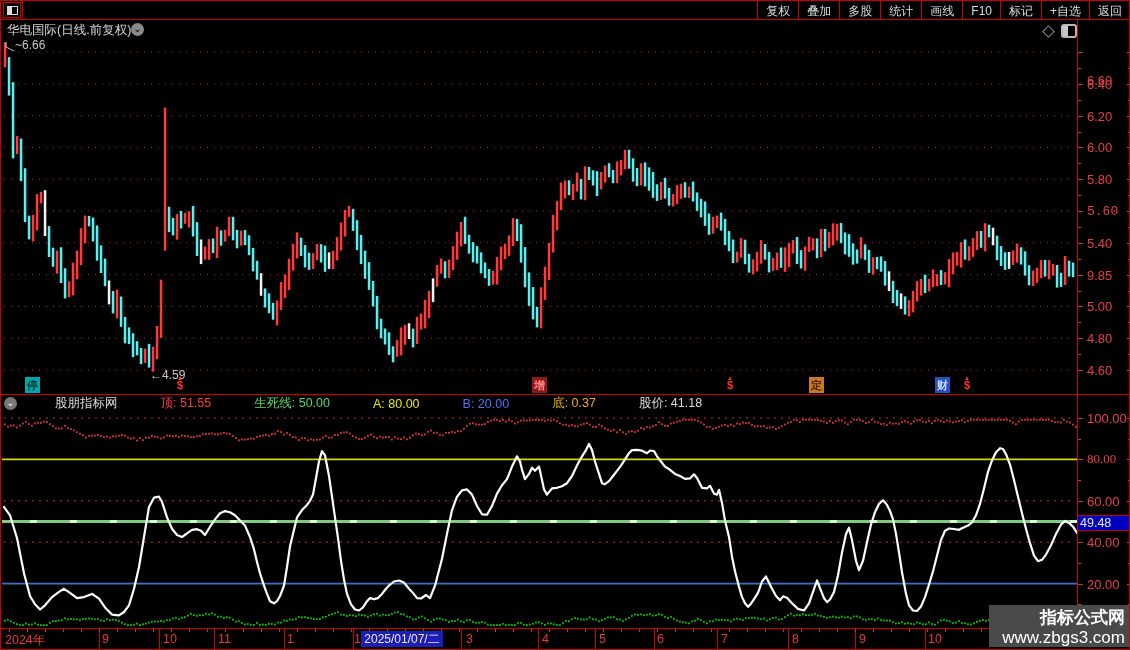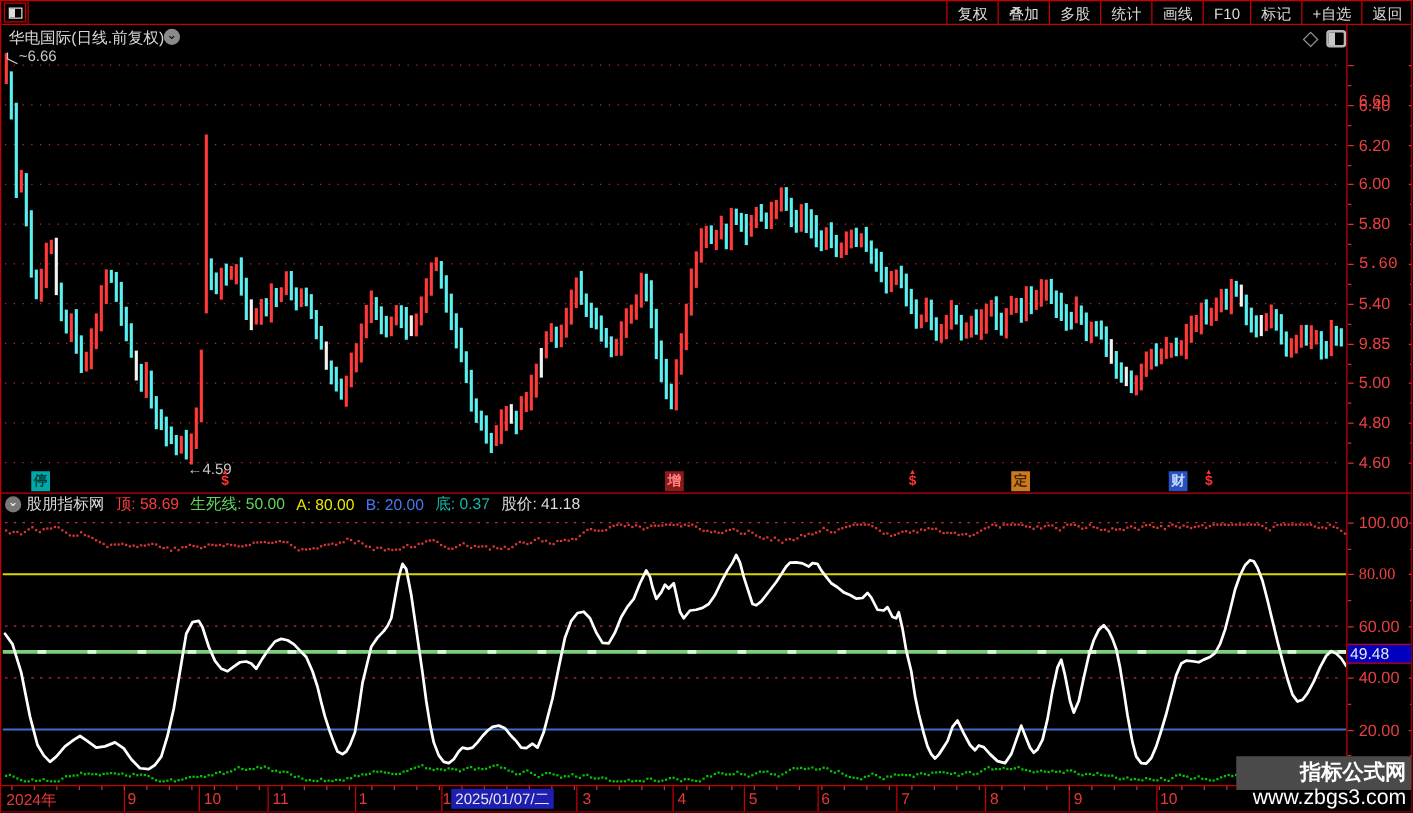--- a/index.html
+++ b/index.html
@@ -36,36 +36,36 @@
   
   #price-axis{position:absolute;left:1077px;top:19px;width:52px;height:374px;overflow:hidden;}
   #ind-axis{position:absolute;left:1077px;top:394px;width:52px;height:233px;overflow:hidden;}
   .axlabel{position:absolute;color:#E84040;font-size:13px;transform:translateY(-50%);white-space:nowrap;}
   .tickL{position:absolute;left:0;height:1px;background:#D03030;}
   .tickR{position:absolute;right:0;height:1px;background:#D03030;}
   #curval{position:absolute;left:0;width:53px;height:16px;background:#0000BE;border-top:1px solid #C80000;border-bottom:1px solid #C80000;color:#E8E8E8;font-size:12.5px;line-height:15px;padding-left:2px;}
   
   #ind-header{position:absolute;left:3px;top:395px;height:15px;display:flex;align-items:center;z-index:5;white-space:nowrap;}
   #ind-icon{width:13px;height:13px;border-radius:50%;background:#787878;color:#fff;font-size:10px;line-height:12px;text-align:center;margin-right:4px;}
-  .hseg{font-size:12.5px;margin-right:9px;}
+  .hseg{font-size:12.5px;margin-right:9px;margin-left:34px;}
   
   .mbox{position:absolute;width:15px;height:16px;font-size:11px;font-weight:bold;text-align:center;line-height:16px;z-index:4;}
   .mdollar{position:absolute;width:12px;text-align:center;color:#FF3232;z-index:4;line-height:1;}
   .mdollar .arr{display:block;font-size:6px;line-height:4px;}
   .mdollar .dol{display:block;font-size:11px;font-weight:bold;line-height:10px;}
   
   .anno{position:absolute;color:#C8C8C8;font-size:12px;z-index:4;white-space:nowrap;}
   
   #time-axis{position:absolute;left:0;top:627px;width:1130px;height:22px;border-top:1px solid #C80000;background:#000;}
   #time-axis .mlabel{position:absolute;top:3px;color:#E83838;font-size:12.5px;white-space:nowrap;}
   #time-axis .msep{position:absolute;top:0;width:1px;height:21px;background:#C80000;}
   #time-axis .mtick{position:absolute;top:0;width:1px;height:3px;background:#C83232;}
   #date-hl{position:absolute;top:2px;height:16px;background:#1E1EB4;color:#E8E8E8;font-size:12px;line-height:16px;text-align:center;z-index:3;}
   
-  #watermark{position:absolute;left:988px;top:604px;width:141px;height:27px;background:#4A4A4A;z-index:20;text-align:right;padding:2px 5px 0 0;}
+  #watermark{position:absolute;left:988px;top:604px;width:141px;height:42px;background:#4A4A4A;z-index:20;text-align:right;padding:2px 5px 0 0;}
   #wm1{color:#FFFFFF;font-size:17px;font-weight:bold;line-height:21px;}
   #wm2{color:#FFFFFF;font-size:17px;line-height:20px;}
 </style>
 </head>
 <body>
 
 <div id="win">
 
   <div id="menubar">
     <div id="winicon">
@@ -1191,25 +1191,25 @@
         <rect x="1067" y="229.2" width="1.8" height="1.8" fill="#00C800"></rect>
         <rect x="1070" y="229.2" width="1.8" height="1.8" fill="#00C800"></rect>
         <rect x="1073" y="228.5" width="1.8" height="1.8" fill="#00C800"></rect>
         <polyline points="2,112.0 8,120.3 15,143.1 22,178.3 28,201.0 33,209.3 38,214.5 43,210.3 50,202.1 57,196.9 62,193.8 68,197.9 75,203.1 82,202.1 90,198.9 97,203.7 103,212.4 110,219.6 117,220.3 122,217.0 127,210.3 132,193.8 137,172.0 142,142.0 147,112.0 152,102.7 157,101.7 160,106.8 165,122.4 170,133.7 175,140.0 180,142.0 185,138.3 190,134.8 195,134.2 199,135.8 203,140.0 208,131.7 213,124.4 218,118.2 223,116.1 228,117.2 233,120.3 238,125.5 243,130.6 248,142.0 252,154.4 255,166.9 258,178.3 262,190.7 265,198.9 268,206.2 272,208.3 275,206.2 278,201.0 282,190.7 285,172.0 288,151.3 292,134.8 295,122.4 300,115.1 305,109.9 308,105.8 311,99.6 314,83.0 317,66.5 320,56.1 323,60.3 327,81.0 330,101.7 333,122.4 336,143.1 339,165.8 342,184.5 345,198.9 349,209.3 353,214.5 357,215.5 361,212.4 365,206.2 368,203.1 372,204.1 376,203.1 380,198.9 384,193.8 388,189.6 392,186.5 397,185.5 402,187.6 407,193.8 411,197.9 415,203.1 419,203.5 424,200.0 428,203.1 433,190.7 440,163.8 445,138.9 450,115.1 455,101.7 460,95.4 465,94.4 470,99.6 475,111.0 480,119.3 485,119.7 490,111.0 495,98.6 500,90.3 505,84.1 510,71.6 515,61.3 518,66.5 520,74.8 523,84.1 527,78.9 530,72.7 533,75.8 537,71.6 540,85.1 542,94.4 545,99.6 550,93.4 555,92.8 560,91.3 565,88.2 570,81.0 575,70.6 580,61.3 584,55.1 587,48.9 590,55.1 593,66.5 597,78.9 600,88.2 603,89.2 607,86.1 611,81.0 615,75.8 619,70.6 623,64.4 627,58.2 630,55.1 635,54.9 640,55.7 645,58.2 648,55.5 652,56.1 655,61.3 659,66.5 663,71.6 668,74.8 673,78.9 678,81.0 683,83.9 688,83.4 692,79.3 695,83.0 700,92.8 705,93.4 708,90.7 712,98.6 715,99.6 717,94.8 720,107.9 723,125.5 727,142.0 730,161.7 733,176.2 737,191.7 740,202.1 743,208.3 746,211.8 749,208.7 752,204.1 756,197.9 760,186.5 764,181.4 769,191.7 774,201.0 778,205.2 781,201.4 785,202.7 790,208.3 796,213.9 802,215.5 807,208.3 811,196.9 815,185.5 818,193.2 822,203.1 825,207.2 828,204.5 832,196.9 836,180.3 840,157.5 844,138.9 847,132.7 850,145.1 854,165.8 857,175.1 861,165.8 865,147.2 869,129.6 873,117.2 877,108.9 881,105.2 885,109.9 888,116.1 891,124.4 894,138.9 897,157.5 900,177.2 904,198.9 907,210.3 911,215.5 915,215.9 919,211.4 923,202.1 927,189.6 931,176.2 935,160.7 939,145.1 943,135.8 947,133.5 952,134.0 957,134.8 961,132.7 966,130.6 970,127.5 974,120.3 978,108.9 982,93.4 986,76.8 990,65.4 994,57.2 998,53.2 1001,54.0 1004,59.2 1008,69.6 1012,85.1 1016,101.7 1020,118.2 1024,133.7 1028,148.2 1032,160.7 1036,166.2 1040,164.8 1044,159.6 1049,150.3 1054,138.9 1059,129.6 1063,125.9 1067,127.9 1071,131.7 1075,137.9" fill="none" stroke="#FFFFFF" stroke-width="2.2" stroke-linejoin="round" stroke-linecap="round"></polyline>
       </svg>
   </div>
 
   <div id="ind-header">
     <span id="ind-icon">⌄</span>
   <span class="hseg" style="color: rgb(220, 220, 220);">股朋指标网</span>
-      <span class="hseg" style="color: rgb(255, 60, 60);">顶: 58.69</span>
+      <span class="hseg" style="color: rgb(255, 60, 60);">顶: 51.55</span>
       <span class="hseg" style="color: rgb(95, 215, 95);">生死线: 50.00</span>
       <span class="hseg" style="color: rgb(232, 232, 0);">A: 80.00</span>
       <span class="hseg" style="color: rgb(72, 120, 240);">B: 20.00</span>
-      <span class="hseg" style="color: #14b8a6;">底: 0.37</span>
+      <span class="hseg" style="color: #eab308;">底: 0.37</span>
       <span class="hseg" style="color: rgb(220, 220, 220);">股价: 41.18</span>
     </div>
 
   <div id="ind-axis">
       <span class="axlabel" style="left: 9px; top: 23px;">100.00</span>
       <div class="tickL" style="top: 23px; width: 5px;"></div>
       <div class="tickR" style="top: 23px; width: 3px;"></div>
       <div class="tickL" style="top: 43.7px; width: 3px;"></div>
       <div class="tickR" style="top: 43.7px; width: 2px;"></div>
       <span class="axlabel" style="left: 9px; top: 64.4px; font-family: Liberation Serif, serif;">80.00</span>

